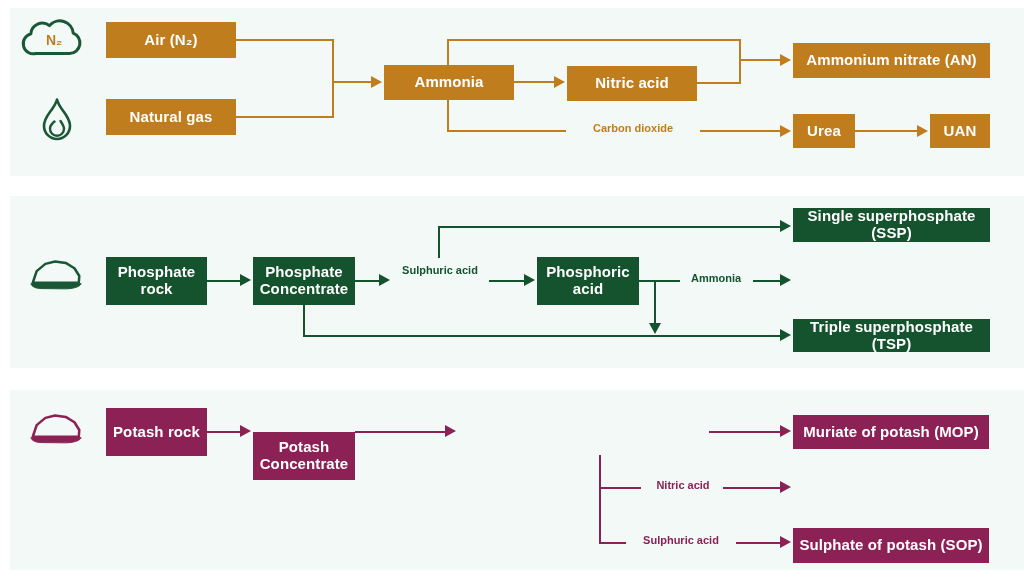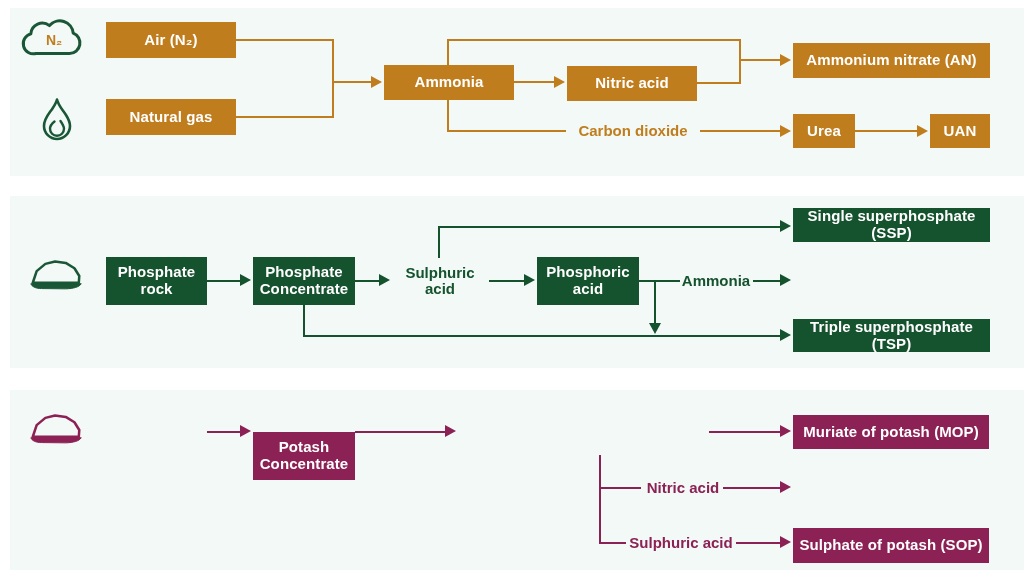--- a/index.html
+++ b/index.html
@@ -10,21 +10,21 @@
        text-align:center;color:var(--boxtext);font-weight:700;font-size:15px;line-height:1.12;
        letter-spacing:.1px;}
   .bn{background:var(--nitrogen);} .bp{background:var(--phosphate);} .bk{background:var(--potash);}
   .n{color:var(--nitrogen);} .p{color:var(--phosphate);} .k{color:var(--potash);}
   .h{position:absolute;height:2px;background:currentColor;}
   .v{position:absolute;width:2px;background:currentColor;}
   .ar{position:absolute;width:0;height:0;border-top:6px solid transparent;
       border-bottom:6px solid transparent;border-left:11px solid currentColor;}
   .ad{position:absolute;width:0;height:0;border-left:6px solid transparent;
       border-right:6px solid transparent;border-top:11px solid currentColor;}
-  .lbl{position:absolute;font-weight:700;font-size:15px;text-align:center;line-height:1.07;}
+  .lbl{position:absolute;font-weight:700;font-size:11px;text-align:center;line-height:1.07;}
   .icon{position:absolute;}
   .icon svg{display:block;}
   .ig path,.ig ellipse{stroke:var(--icongreen);}
   .ik path,.ik ellipse{stroke:var(--potash);}
   .ig .fillme{fill:var(--icongreen);} .ik .fillme{fill:var(--potash);}
   .n2{position:absolute;font-weight:700;font-size:14px;color:var(--nitrogen);}
 </style>
 </head>
 <body>
 
@@ -110,20 +110,21 @@
   <div class="v p" style="left:654px;top:281px;height:43px"></div>
   <div class="ad p" style="left:649px;top:323px"></div>
 
   <div class="icon ik" style="left:26px;top:408px">
     <svg width="62" height="42" viewBox="0 0 64 42" fill="none">
       <path d="M7 29 L11 17 L20 9.5 L30 7 L41 8.5 L50 14 L55 22 L54.5 29 Z" stroke-width="2.6" stroke-linejoin="round"></path>
       <path class="fillme" d="M5 30 h52 c-2 3.5 -8 5 -16 5.3 L16 35 c-6 0 -10 -2 -11 -5 Z" stroke-width="1"></path>
     </svg>
   </div>
 
+  <div class="box bk" style="left:106px;top:408px;width:101px;height:48px">Potash rock</div>
   <div class="box bk" style="left:253px;top:432px;width:102px;height:48px">Potash Concentrate</div>
   <div class="box bk" style="left:793px;top:415px;width:196px;height:34px">Muriate of potash (MOP)</div>
   <div class="box bk" style="left:793px;top:528px;width:196px;height:35px">Sulphate of potash (SOP)</div>
 
   <div class="h k" style="left:207px;top:431px;width:34px"></div>
   <div class="ar k" style="left:240px;top:425px"></div>
   <div class="h k" style="left:355px;top:431px;width:91px"></div>
   <div class="ar k" style="left:445px;top:425px"></div>
   <div class="h k" style="left:709px;top:431px;width:72px"></div>
   <div class="ar k" style="left:780px;top:425px"></div>

